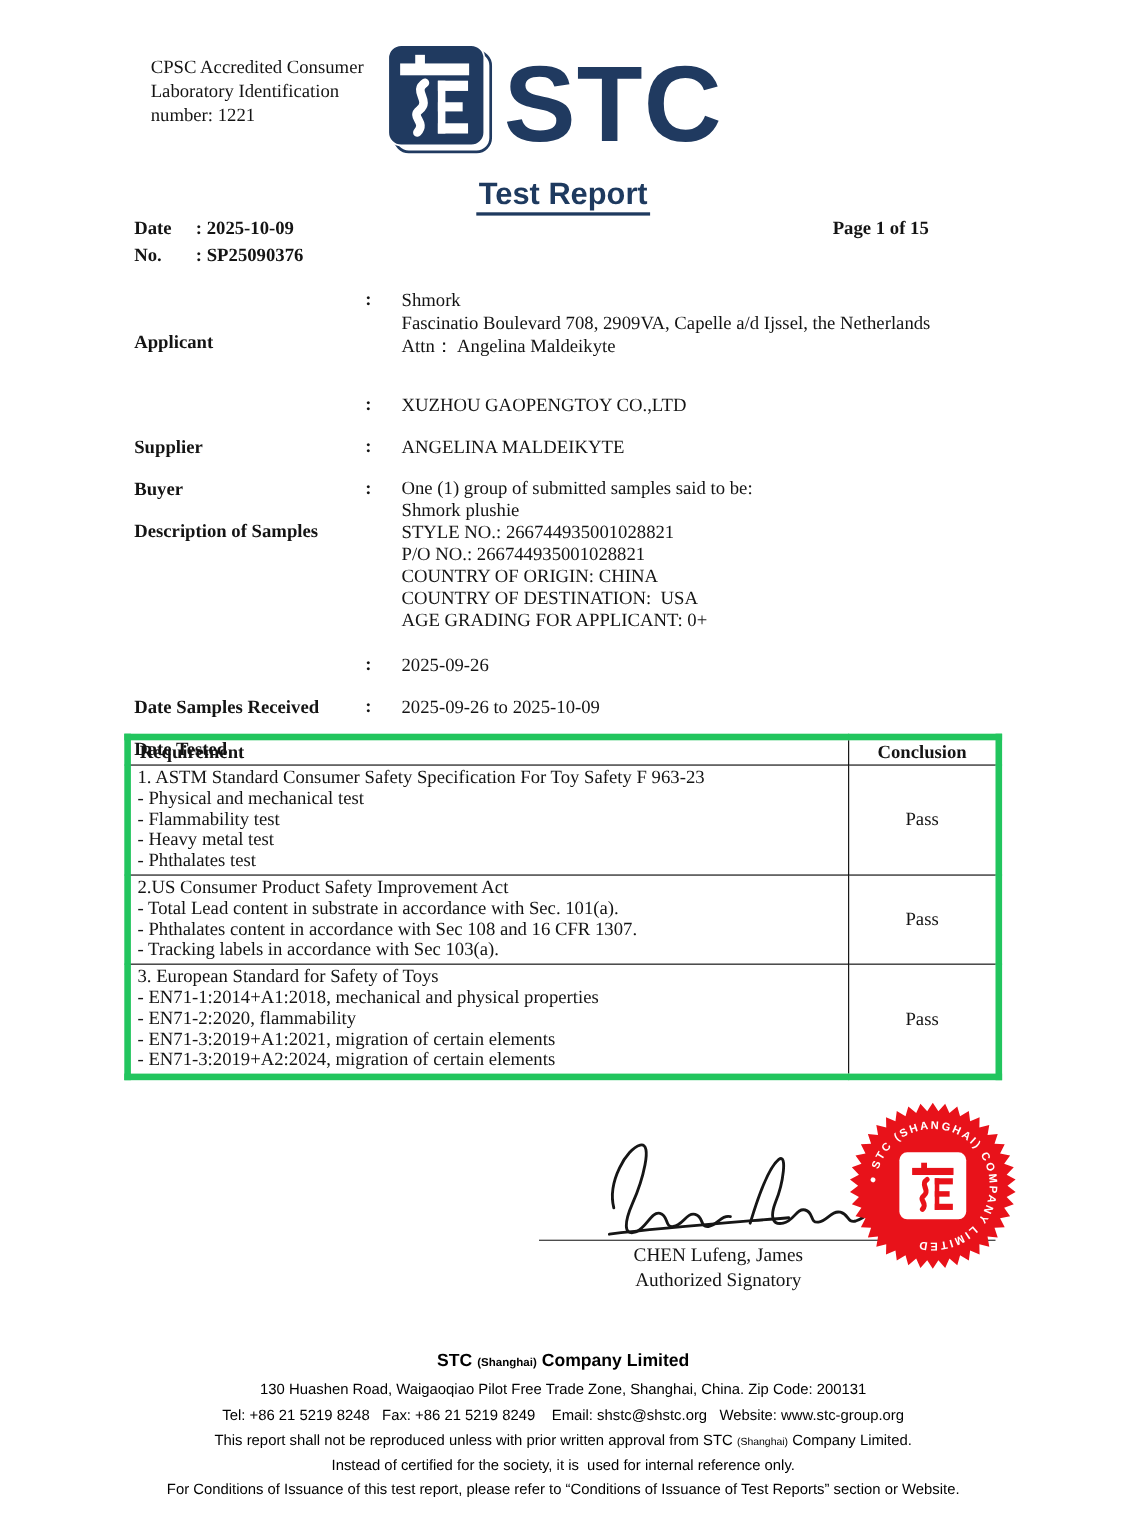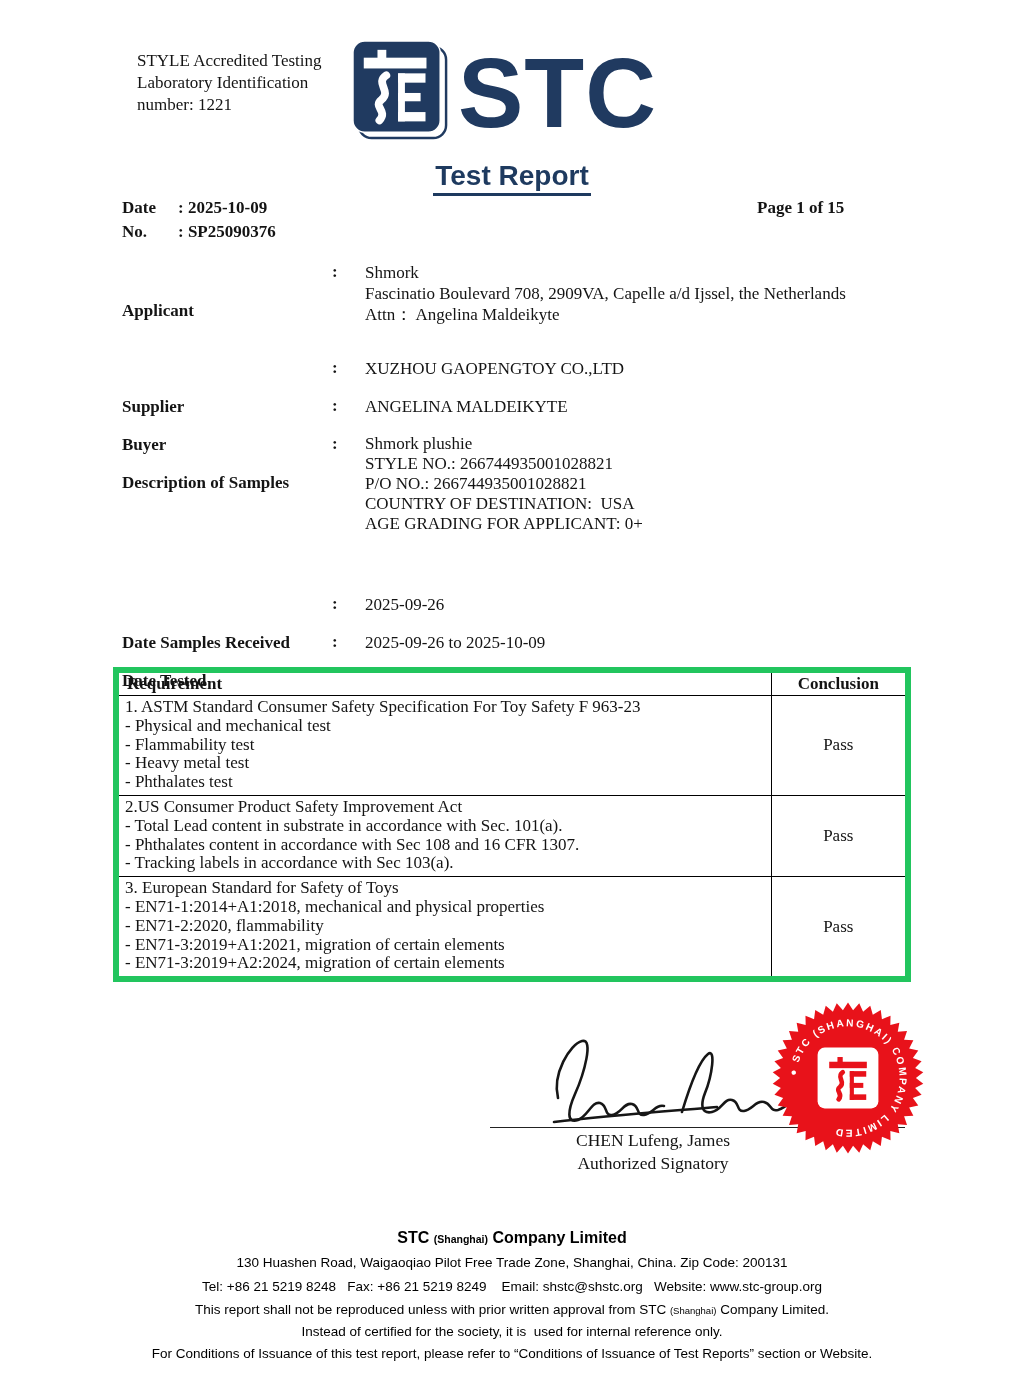--- a/index.html
+++ b/index.html
@@ -68,21 +68,21 @@
   #foot4 .small{font-size:9.5px;}
   #foot5{top:1324px;font-size:13.5px;}
   #foot6{top:1346px;font-size:13.5px;}
 </style>
 </head>
 <body>
 
 <div id="page">
 
   <div id="accreditation" class="abs">
-    <div>STYLE Accredited Testing</div>
+    <div>CPSC Accredited Consumer</div>
     <div>Laboratory Identification</div>
     <div>number: 1221</div>
   </div>
 
   <div id="logo" class="abs">
     <span>
       <svg width="98" height="102" viewBox="0 0 100 104">
         <rect x="7" y="7" width="89" height="93" rx="13" fill="none" stroke="#203a60" stroke-width="2.5"></rect>
         <rect x="1" y="1" width="89" height="93" rx="12" fill="#203a60" stroke="#fff" stroke-width="1.5"></rect>
         <g fill="#fff">
@@ -132,23 +132,25 @@
     <span class="fcolon">:</span>
     <div class="flines">
       <div class="pre">ANGELINA MALDEIKYTE</div>
     </div>
   </div>
 
   <div id="field-desc" class="abs field" style="top:434px">
     <span class="flabel">Description of Samples</span>
     <span class="fcolon">:</span>
     <div class="flines">
+      <div class="pre">One (1) group of submitted samples said to be:</div>
       <div class="pre">Shmork plushie</div>
       <div class="pre">STYLE NO.: 266744935001028821</div>
       <div class="pre">P/O NO.: 266744935001028821</div>
+      <div class="pre">COUNTRY OF ORIGIN: CHINA</div>
       <div class="pre">COUNTRY OF DESTINATION:  USA</div>
       <div class="pre">AGE GRADING FOR APPLICANT: 0+</div>
     </div>
   </div>
 
   <div class="abs field" style="top:594px">
     <span class="flabel">Date Samples Received</span>
     <span class="fcolon">:</span>
     <div class="flines">
       <div class="pre">2025-09-26</div>

